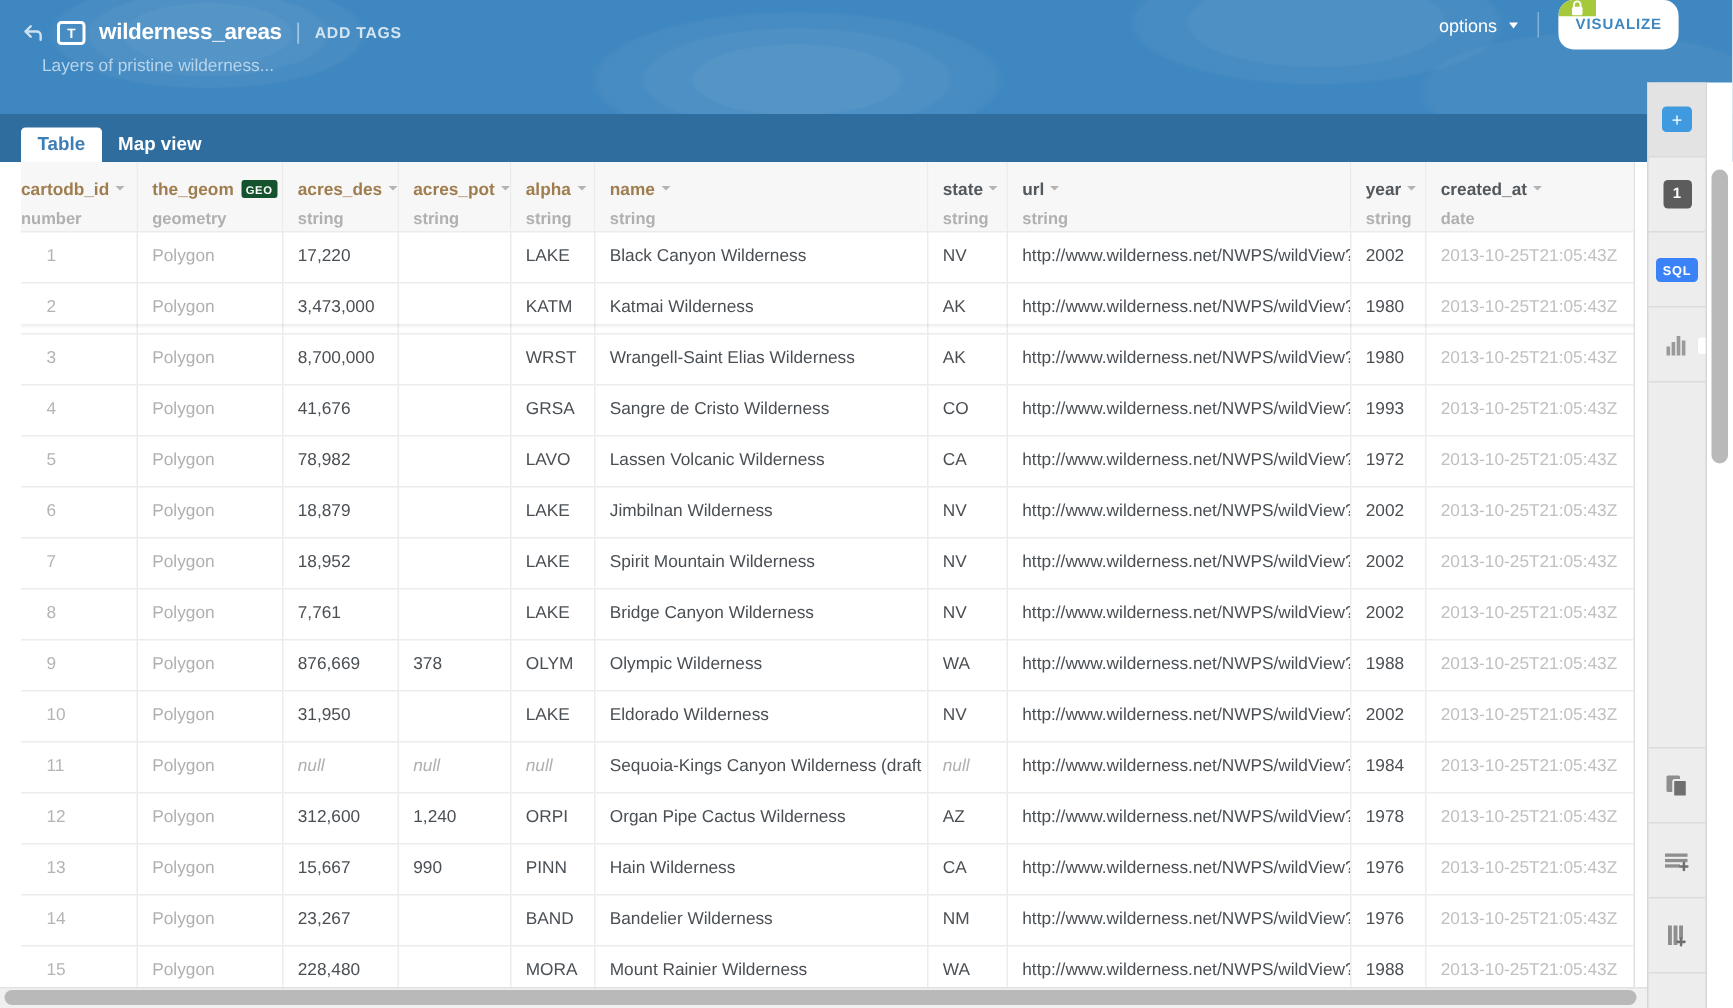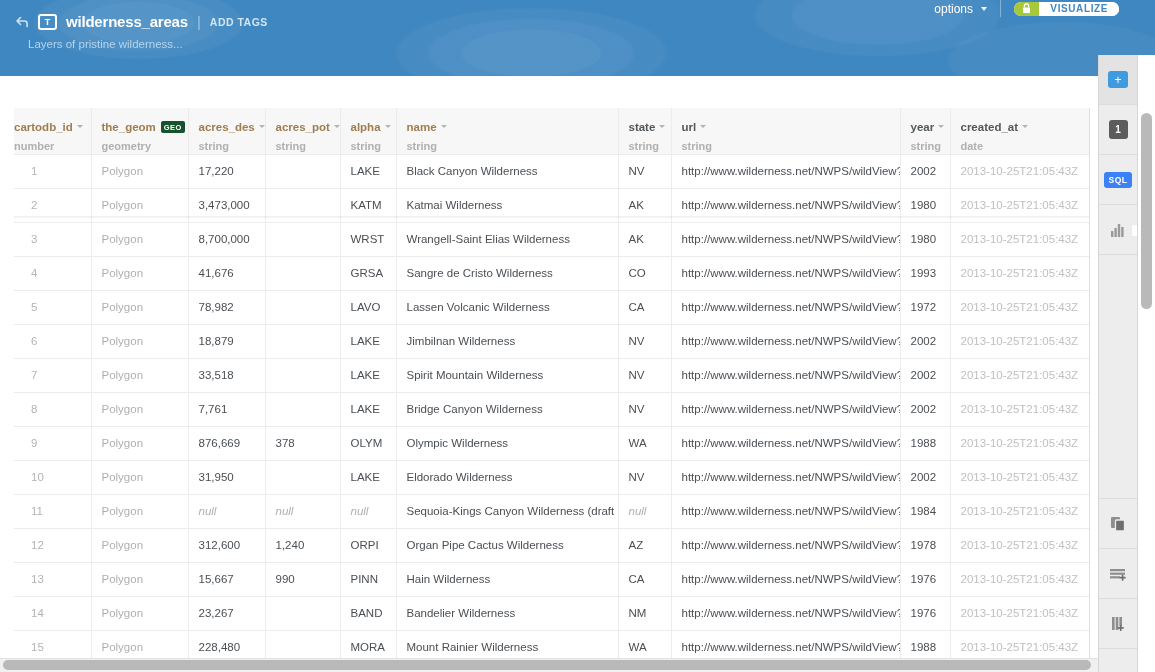--- a/index.html
+++ b/index.html
@@ -49,22 +49,22 @@
     position: absolute; right: 36px; top: 0; display: flex; align-items: center;
   }
   .options-lnk { color: #ffffff; font-size: 12px; cursor: pointer; }
   .caret-dn {
     display: inline-block; width: 0; height: 0; margin-left: 5px;
     border-left: 3.5px solid transparent; border-right: 3.5px solid transparent;
     border-top: 4px solid #ffffff; vertical-align: middle;
   }
   .hdr-divider { width: 1px; height: 17px; background: rgba(255,255,255,.35); margin: 0 13px; }
   .viz-group {
-    display: flex; align-items: stretch; height: 14px;
-    border-radius: 10px; overflow: hidden; background: #ffffff;
+    display: flex; align-items: stretch; height: 33px;
+    border-radius: 10px; overflow: hidden; background: #ffffff; flex-direction: column;
   }
   .viz-lock {
     background: #a6c93c; width: 25px; display: flex; align-items: center; justify-content: center;
   }
   .viz-btn {
     background: #ffffff; color: #3f87c0; font-size: 10px; font-weight: bold;
     letter-spacing: .6px; padding: 0 11px; display: flex; align-items: center; cursor: pointer;
   }
 
   
@@ -204,20 +204,26 @@
           <svg width="9" height="11" viewBox="0 0 9 11">
             <path d="M2.3 4.6 V3.1 a2.2 2.2 0 0 1 4.4 0 V4.6" fill="none" stroke="#ffffff" stroke-width="1.2"></path>
             <rect x="1" y="4.5" width="7" height="5.6" rx="1" fill="#ffffff"></rect>
           </svg>
         </span>
         <span class="viz-btn">VISUALIZE</span>
       </span>
     </div>
   </div>
 
+  <div class="tabs-band">
+    <div class="tabs">
+      <div class="tab active">Table</div>
+      <div class="tab inactive">Map view</div>
+    </div>
+  </div>
 
   <div class="table-wrap">
     <table class="grid">
       <colgroup>
         <col style="width:77px">
           <col style="width:97px">
           <col style="width:77px">
         <col style="width:75px">
           <col style="width:56px">
           <col style="width:222px">
@@ -309,21 +315,21 @@
             <td>LAKE</td>
             <td>Jimbilnan Wilderness</td>
             <td>NV</td>
             <td>http://www.wilderness.net/NWPS/wildView?...</td>
             <td>2002</td>
             <td class="datecell">2013-10-25T21:05:43Z</td>
           </tr>
           <tr>
             <td class="idcell">7</td>
             <td class="geomcell">Polygon</td>
-            <td>33,518</td>
+            <td>18,952</td>
             <td></td>
             <td>LAKE</td>
             <td>Spirit Mountain Wilderness</td>
             <td>NV</td>
             <td>http://www.wilderness.net/NWPS/wildView?...</td>
             <td>2002</td>
             <td class="datecell">2013-10-25T21:05:43Z</td>
           </tr>
           <tr>
             <td class="idcell">8</td>

